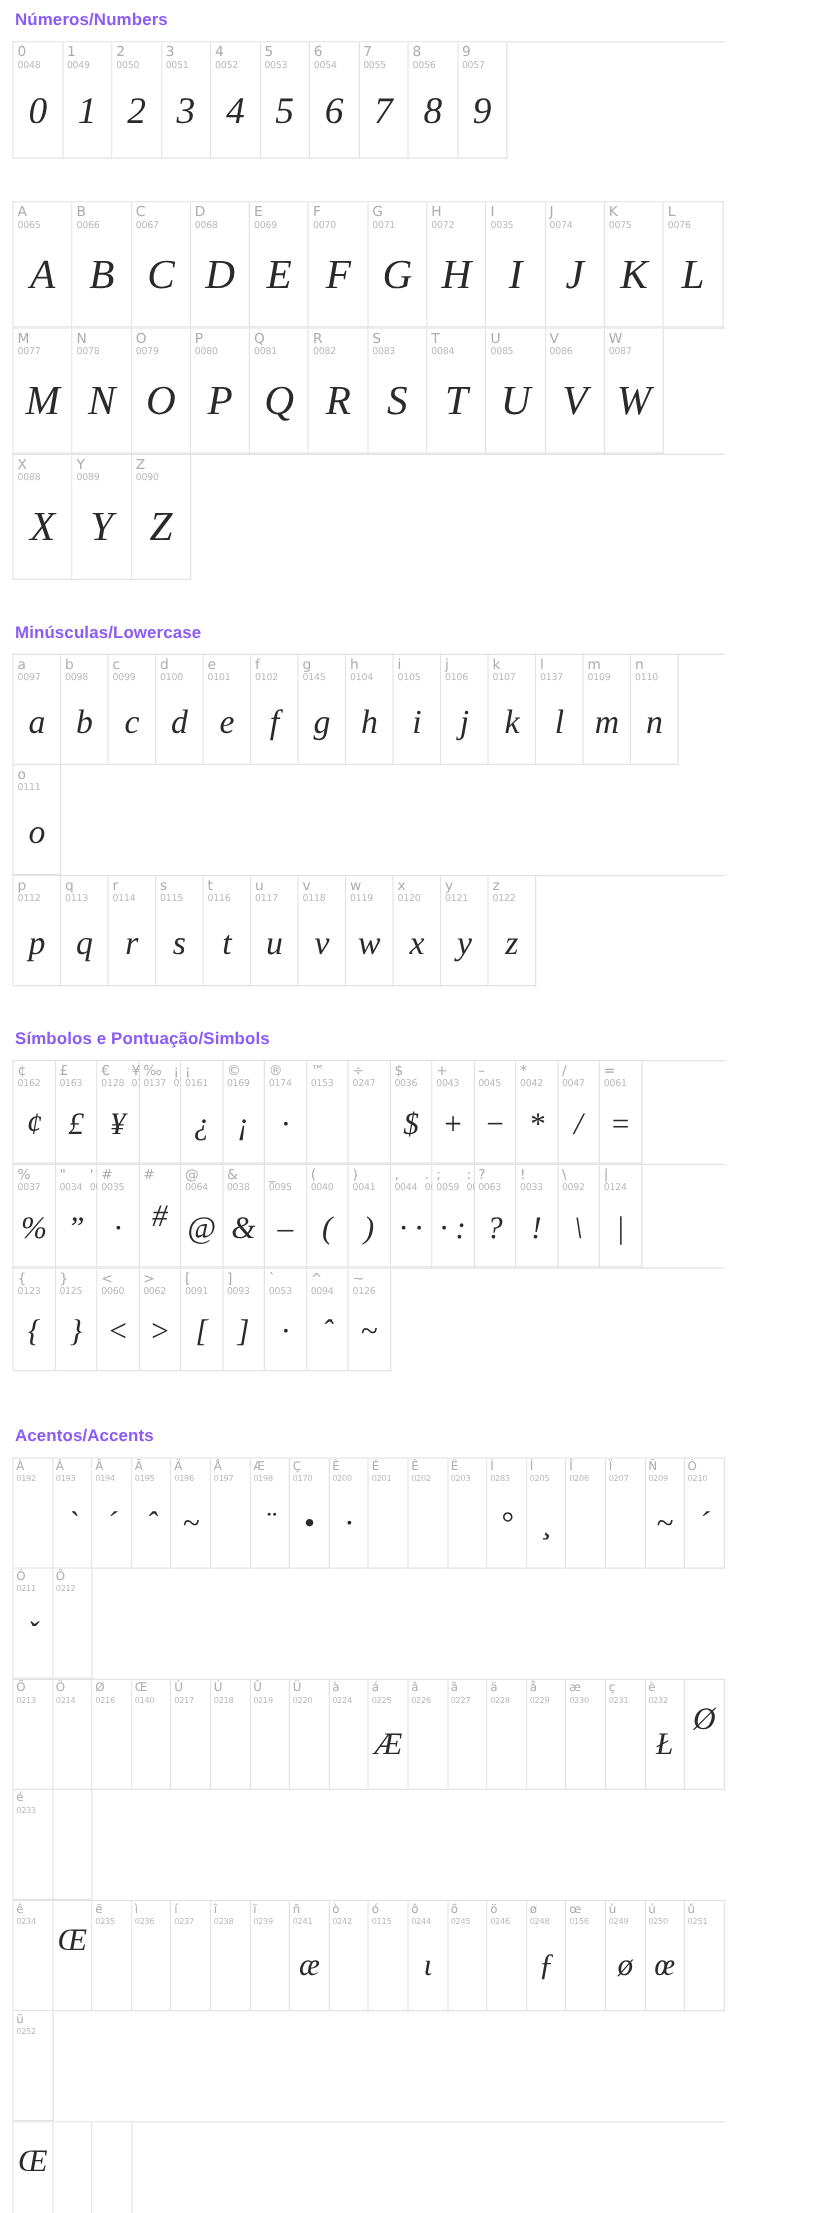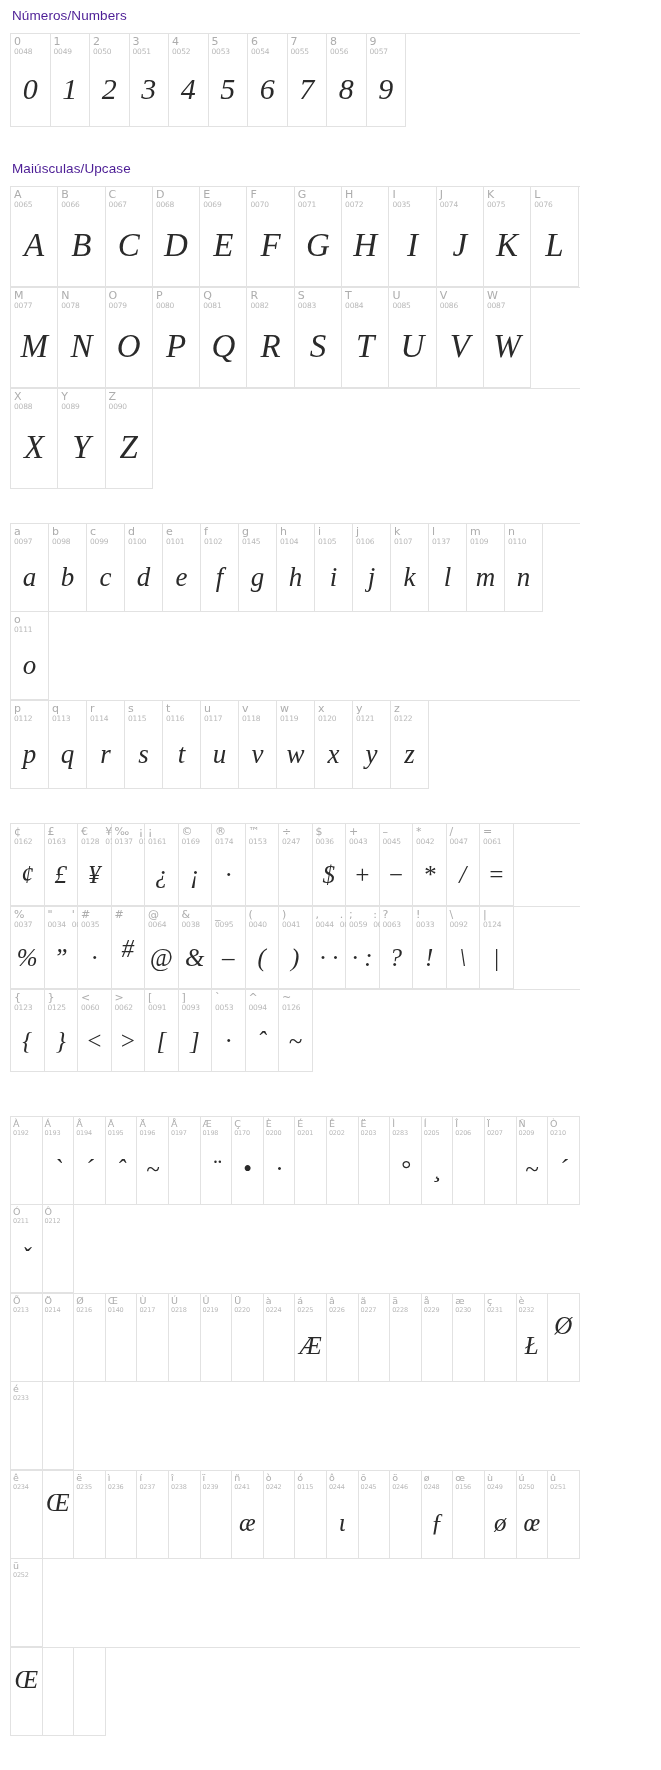--- a/index.html
+++ b/index.html
@@ -14,24 +14,24 @@
   }
   .page {
     width: 661px;
     padding: 0 0 20px 0;
   }
   .section {
     margin: 0 0 0 0;
   }
   .section-title {
     font-size: 13.5px;
-    color: #4c1d95;
+    color: #8b5cf6;
     padding: 0 0 0 12px;
     margin: 0 0 10px 0;
-    font-weight: normal;
+    font-weight: bold;
     letter-spacing: 0.1px;
   }
   .grid {
     display: flex;
     flex-wrap: wrap;
     margin-left: 10px;
     width: 570px;
     border-top: 1px solid #e2e2e2;
     border-left: 1px solid #e2e2e2;
   }
@@ -191,21 +191,20 @@
                 <div class="ch">9</div>
                 <div class="code">0057</div>
               </div>
             </div>
             <div class="glyph">9</div>
           </div>
         </div>
         <div class="spacer-m"></div>
       </div>
       <div class="section">
-        <div class="section-title">Maiúsculas/Upcase</div>
         <div class="grid g-up">
           <div class="cell">
             <div class="chars">
               <div class="charcol">
                 <div class="ch">A</div>
                 <div class="code">0065</div>
               </div>
             </div>
             <div class="glyph">A</div>
           </div>
@@ -437,20 +436,21 @@
                 <div class="ch">Z</div>
                 <div class="code">0090</div>
               </div>
             </div>
             <div class="glyph">Z</div>
           </div>
         </div>
         <div class="spacer-m"></div>
       </div>
       <div class="section">
+        <div class="section-title">Minúsculas/Lowercase</div>
         <div class="grid g-low">
           <div class="cell">
             <div class="chars">
               <div class="charcol">
                 <div class="ch">a</div>
                 <div class="code">0097</div>
               </div>
             </div>
             <div class="glyph">a</div>
           </div>
@@ -679,20 +679,21 @@
                 <div class="ch">z</div>
                 <div class="code">0122</div>
               </div>
             </div>
             <div class="glyph">z</div>
           </div>
         </div>
         <div class="spacer-m"></div>
       </div>
       <div class="section">
+        <div class="section-title">Símbolos e Pontuação/Simbols</div>
         <div class="grid g-sym">
           <div class="cell">
             <div class="chars">
               <div class="charcol">
                 <div class="ch">¢</div>
                 <div class="code">0162</div>
               </div>
             </div>
             <div class="glyph">¢</div>
           </div>
@@ -1061,20 +1062,21 @@
                 <div class="ch">~</div>
                 <div class="code">0126</div>
               </div>
             </div>
             <div class="glyph">~</div>
           </div>
         </div>
         <div class="spacer-l"></div>
       </div>
       <div class="section">
+        <div class="section-title">Acentos/Accents</div>
         <div class="grid g-acc">
           <div class="cell">
             <div class="chars">
               <div class="charcol">
                 <div class="ch">À</div>
                 <div class="code">0192</div>
               </div>
             </div>
             <div class="glyph"></div>
           </div>

